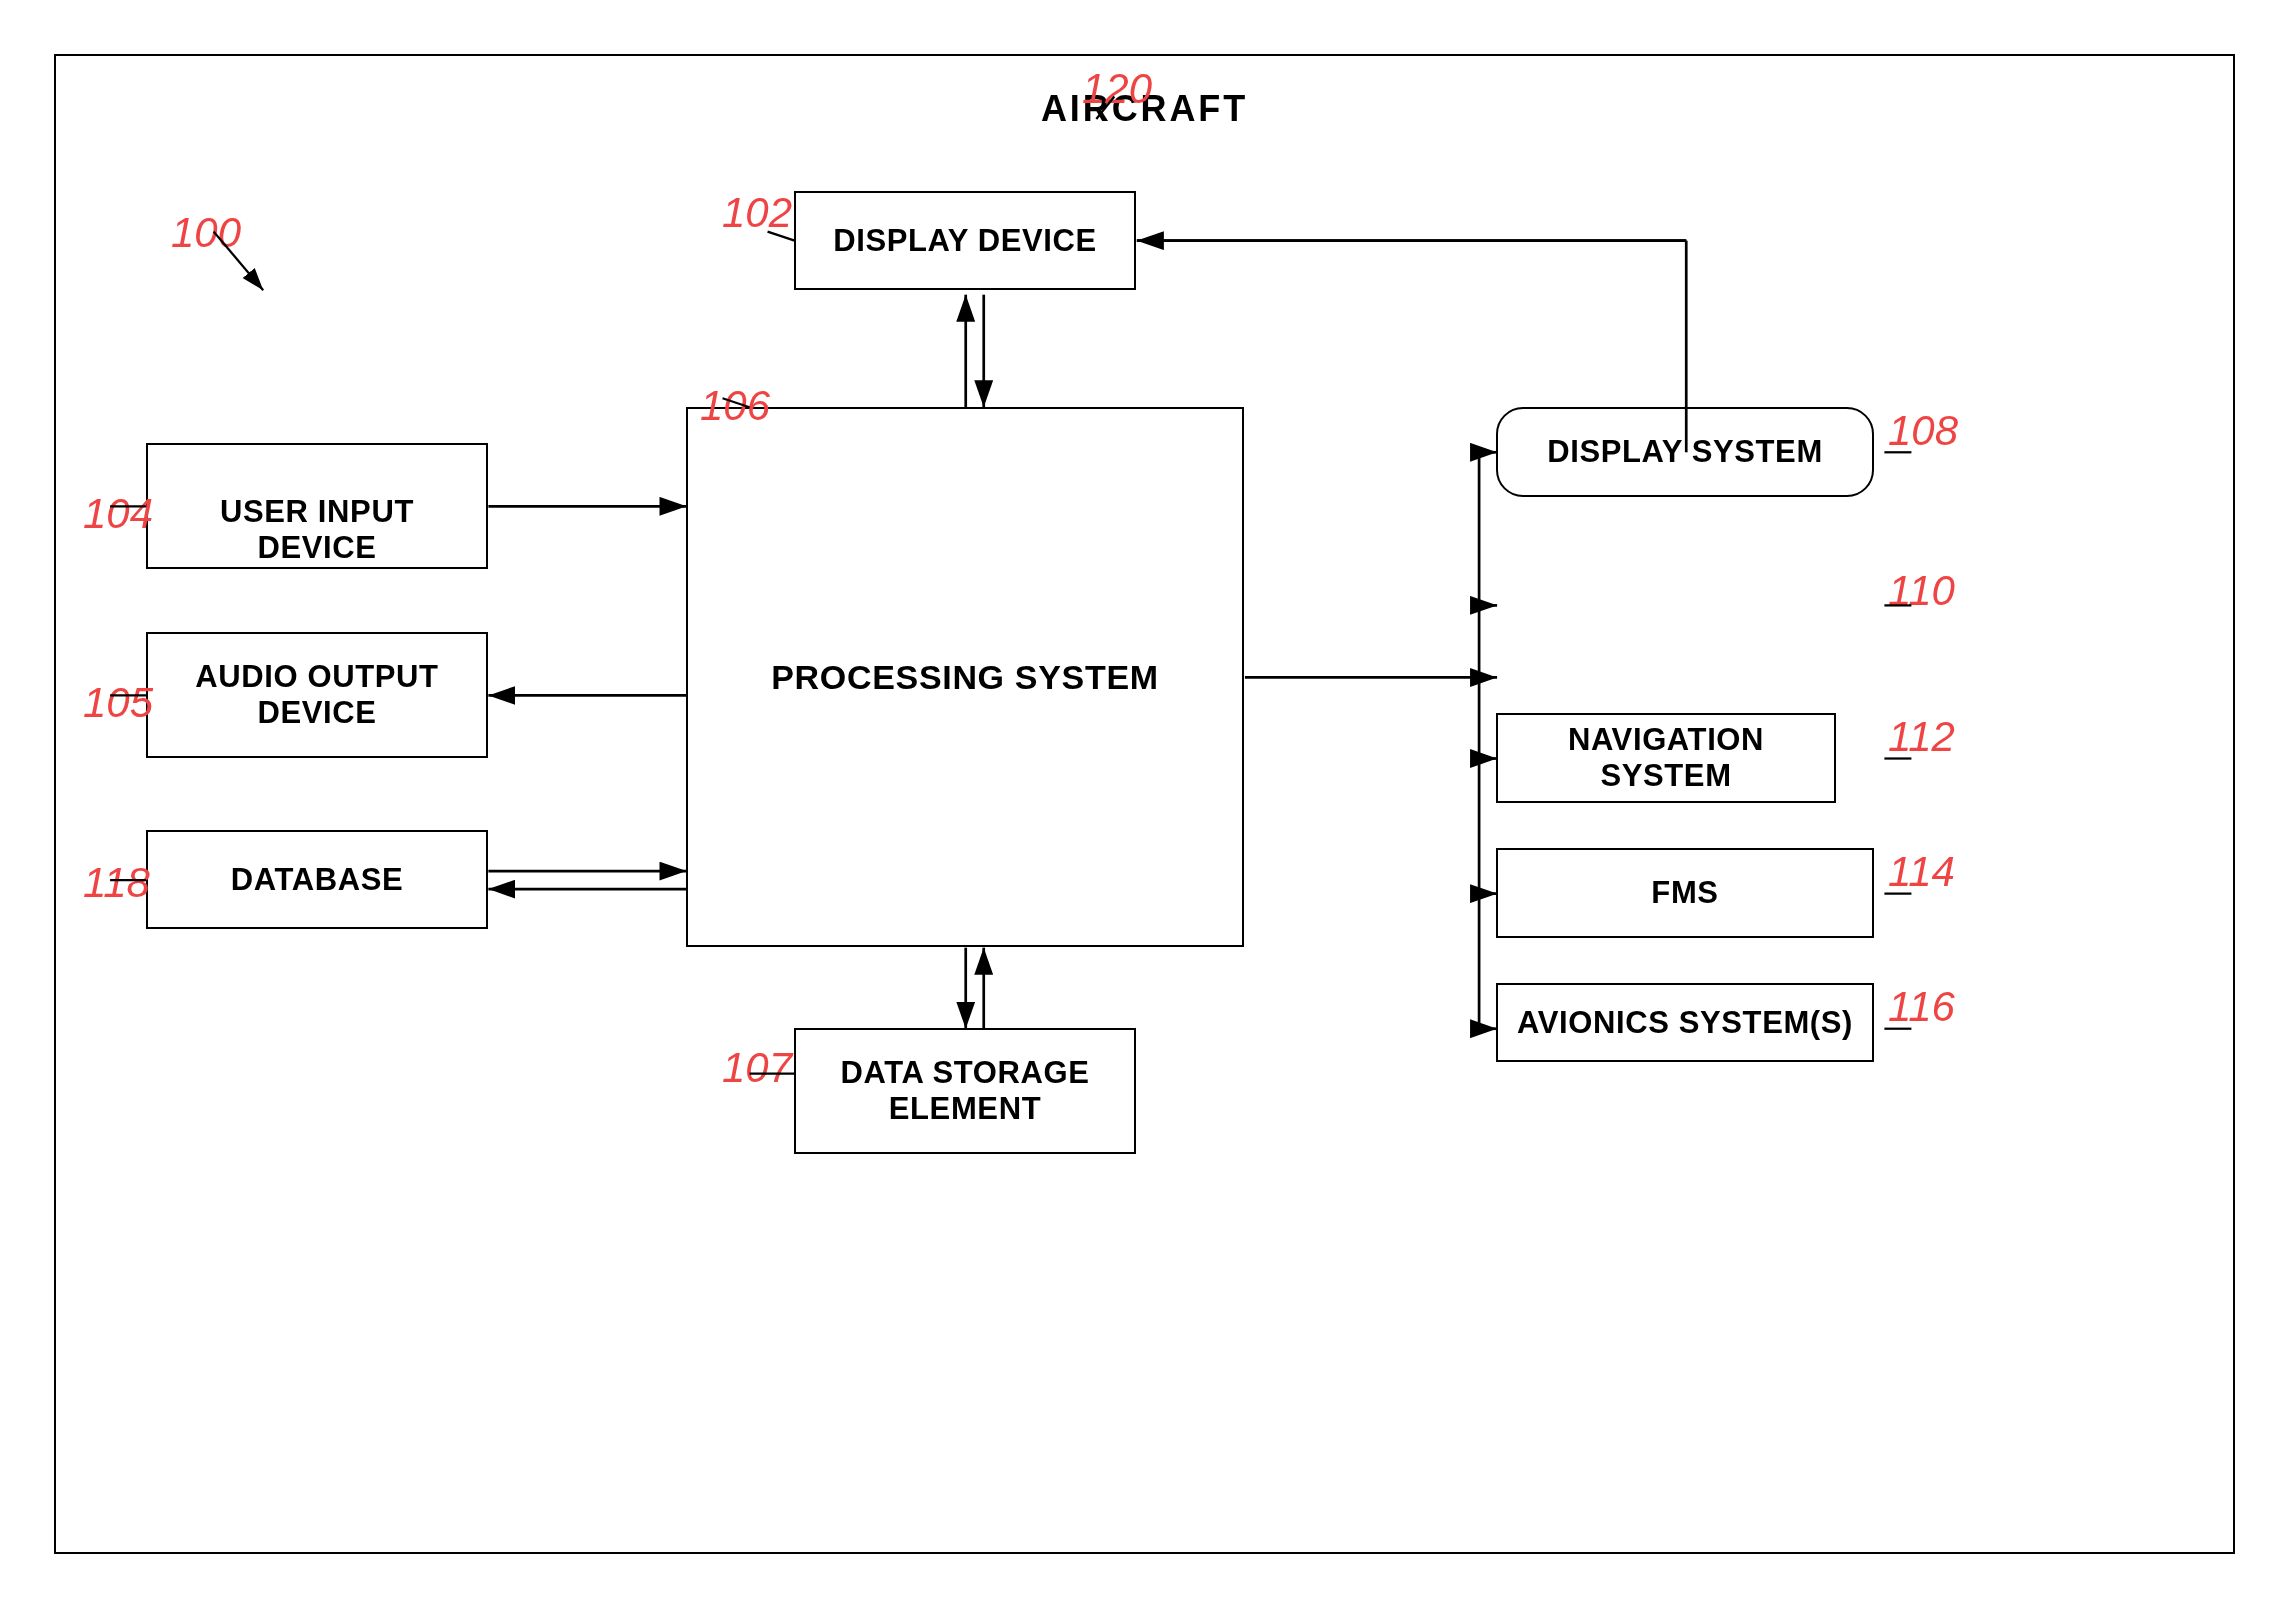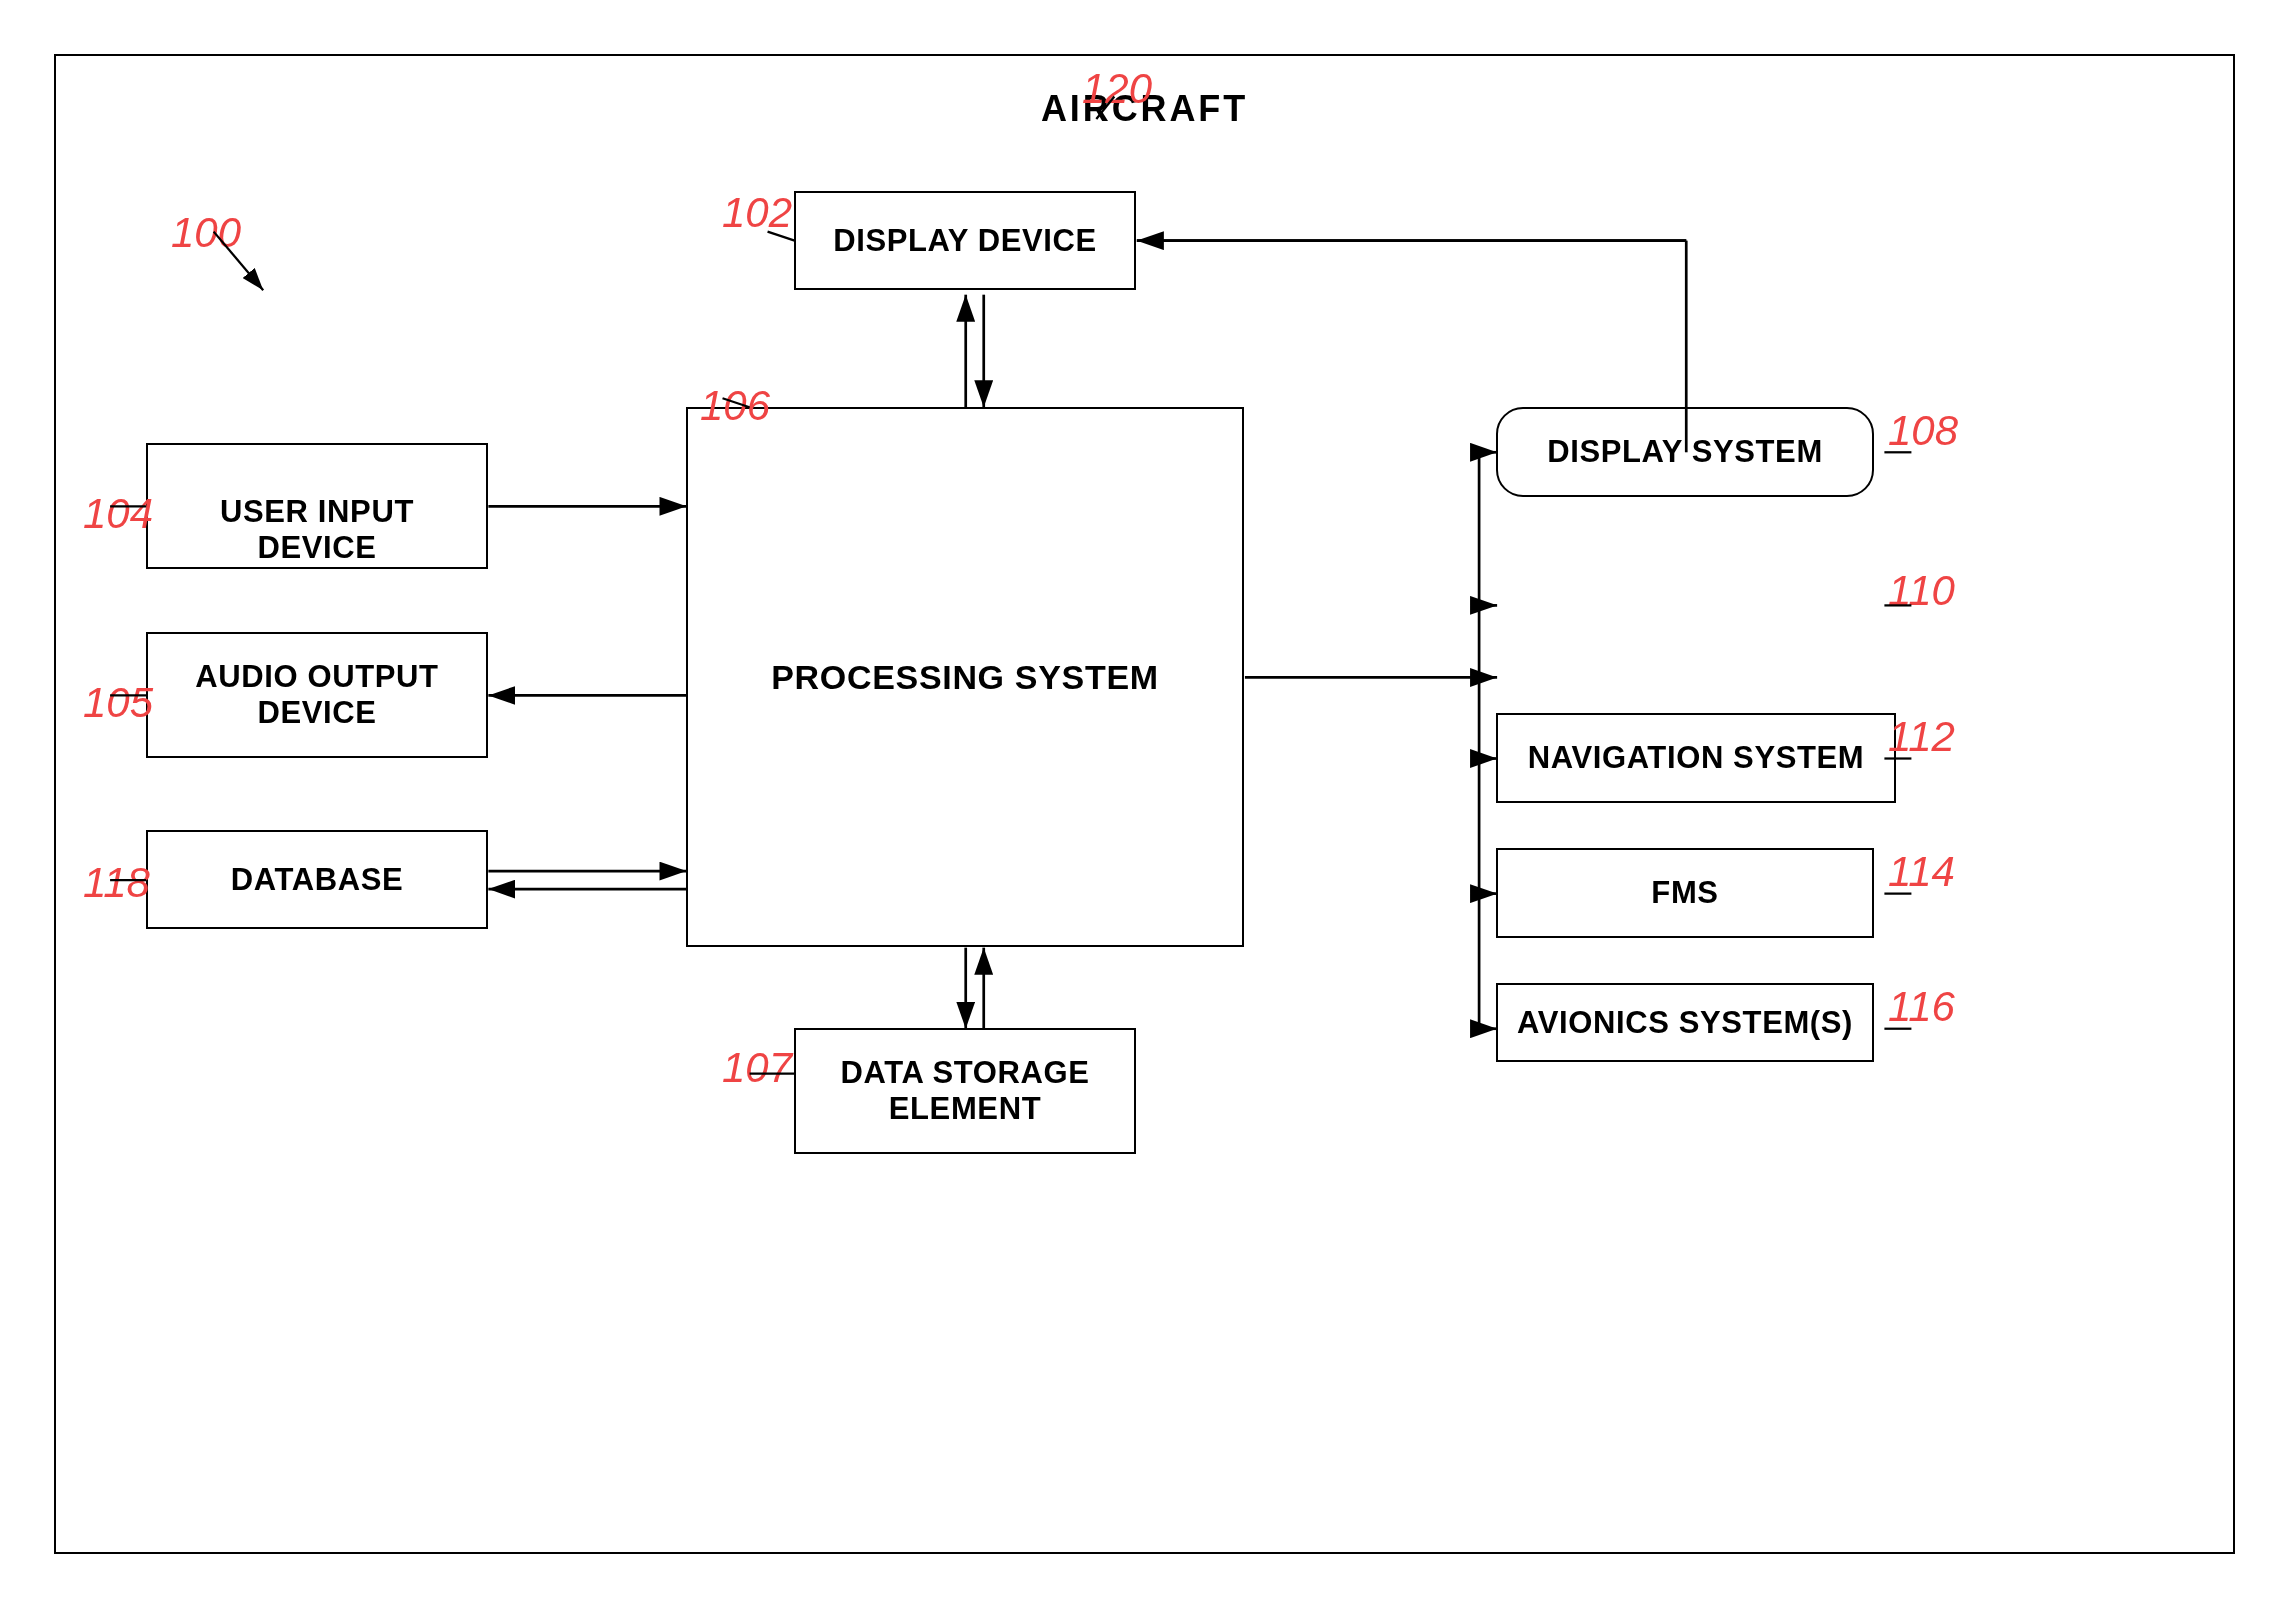--- a/index.html
+++ b/index.html
@@ -129,21 +129,21 @@
   ">
       <span>DISPLAY SYSTEM</span>
     </div>
 
   <div class="ref-label" style="top: 351px; left: 1832px;">108</div>
 
 
   <div class="ref-label" style="top: 511px; left: 1832px;">110</div>
 
   <div class="box" style="
-    top: 657px; left: 1440px; width: 400px; height: 90px;
+    top: 657px; left: 1440px; width: 340px; height: 90px;
   ">
       <span>NAVIGATION SYSTEM</span>
     </div>
 
   <div class="ref-label" style="top: 657px; left: 1832px;">112</div>
 
   <div class="box" style="
     top: 792px; left: 1440px; width: 378px; height: 90px;
   ">
       <span>FMS</span>

